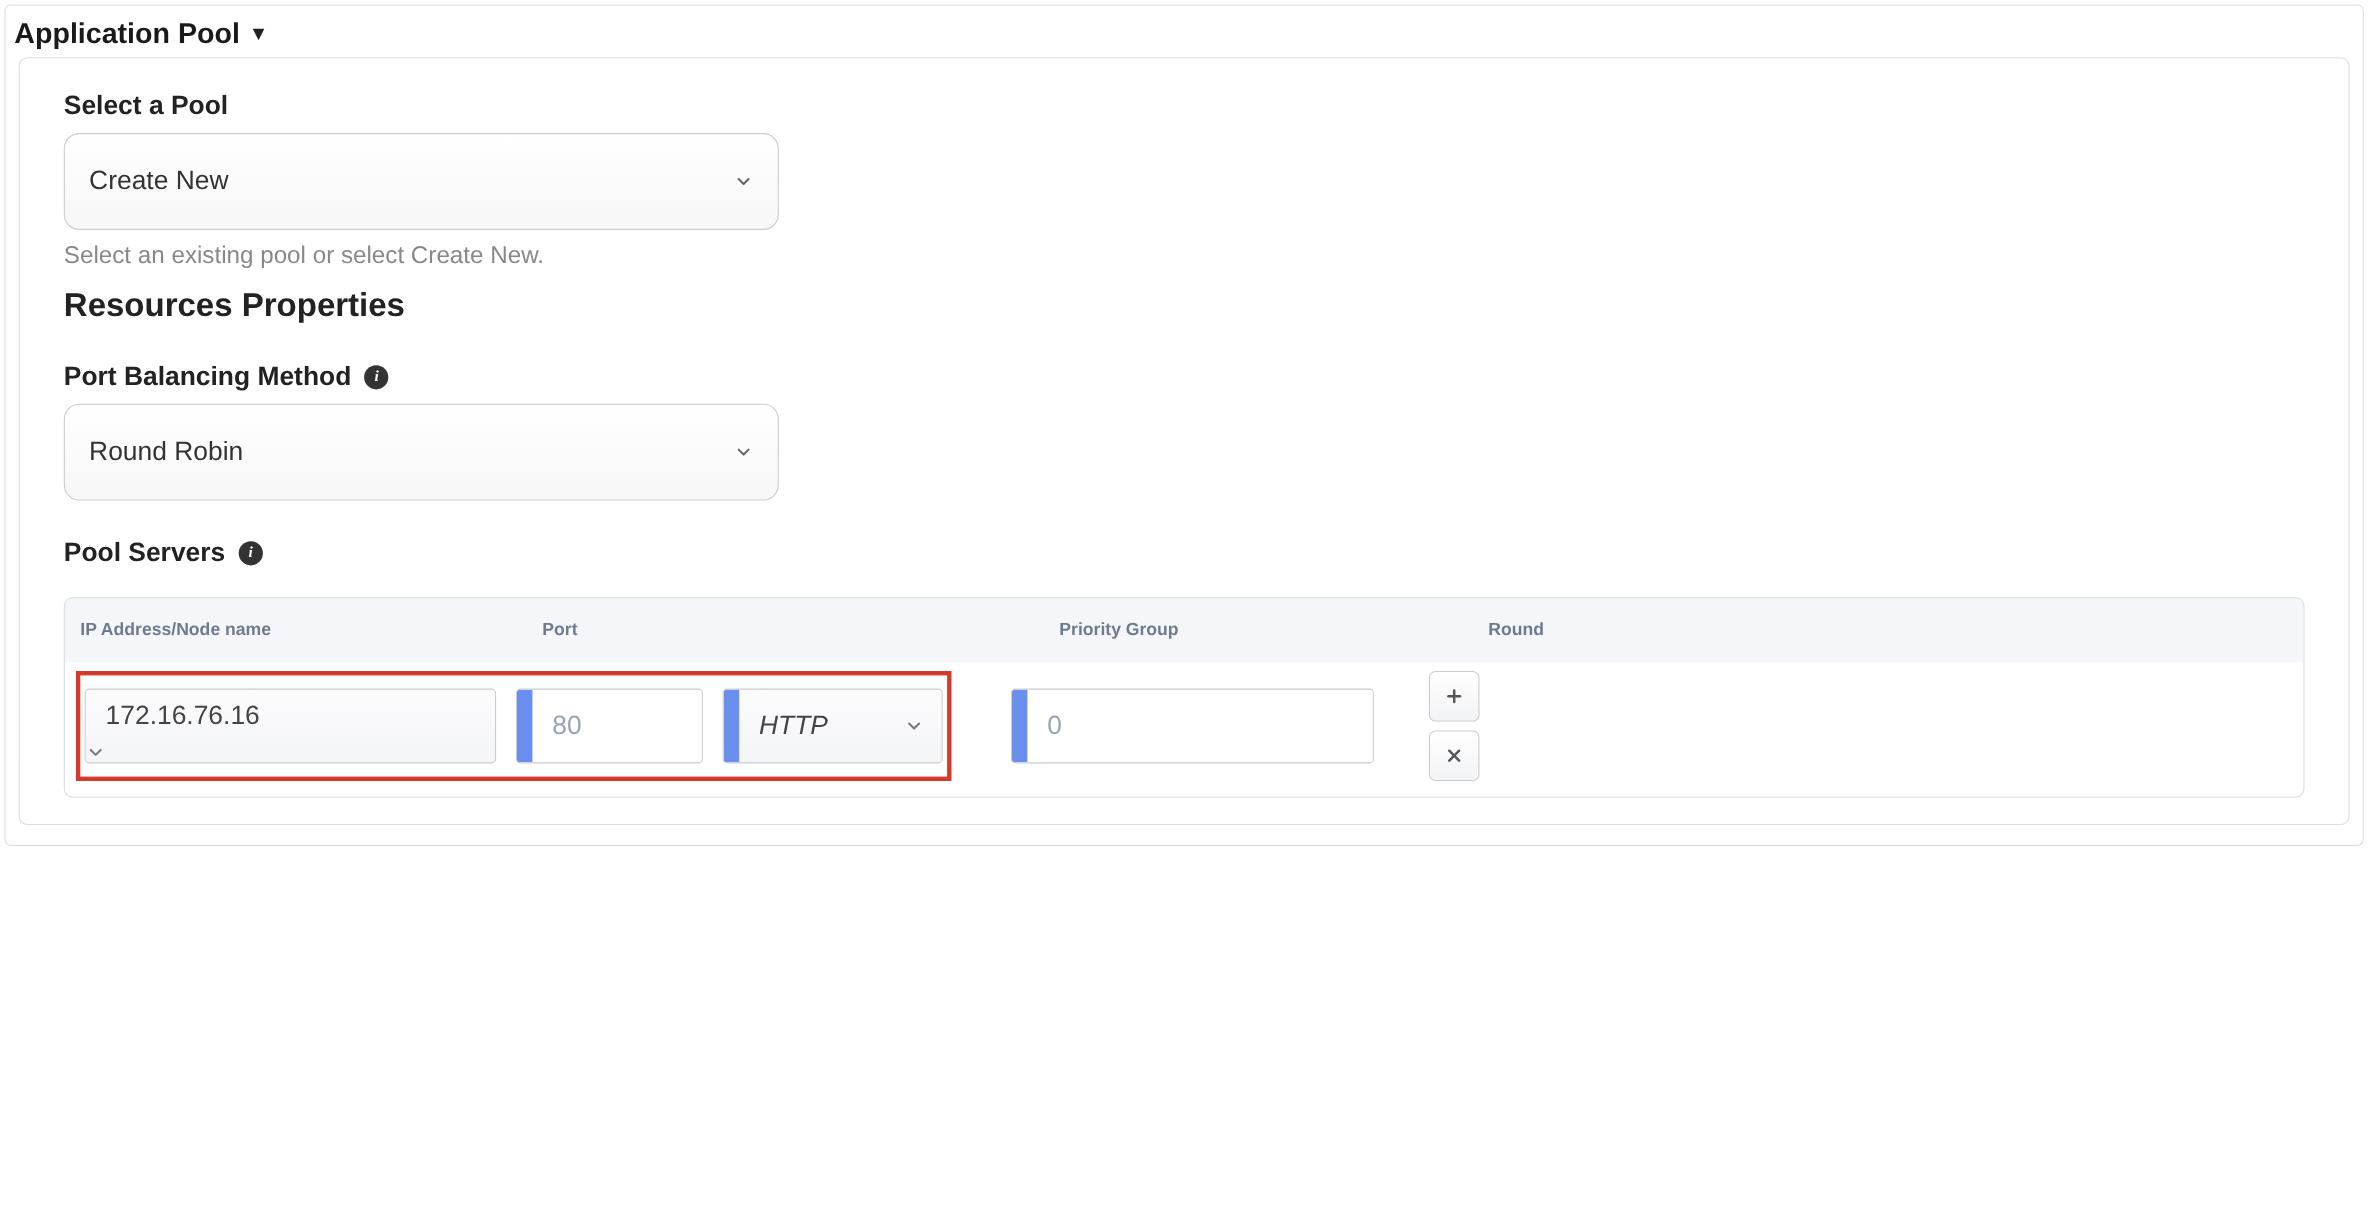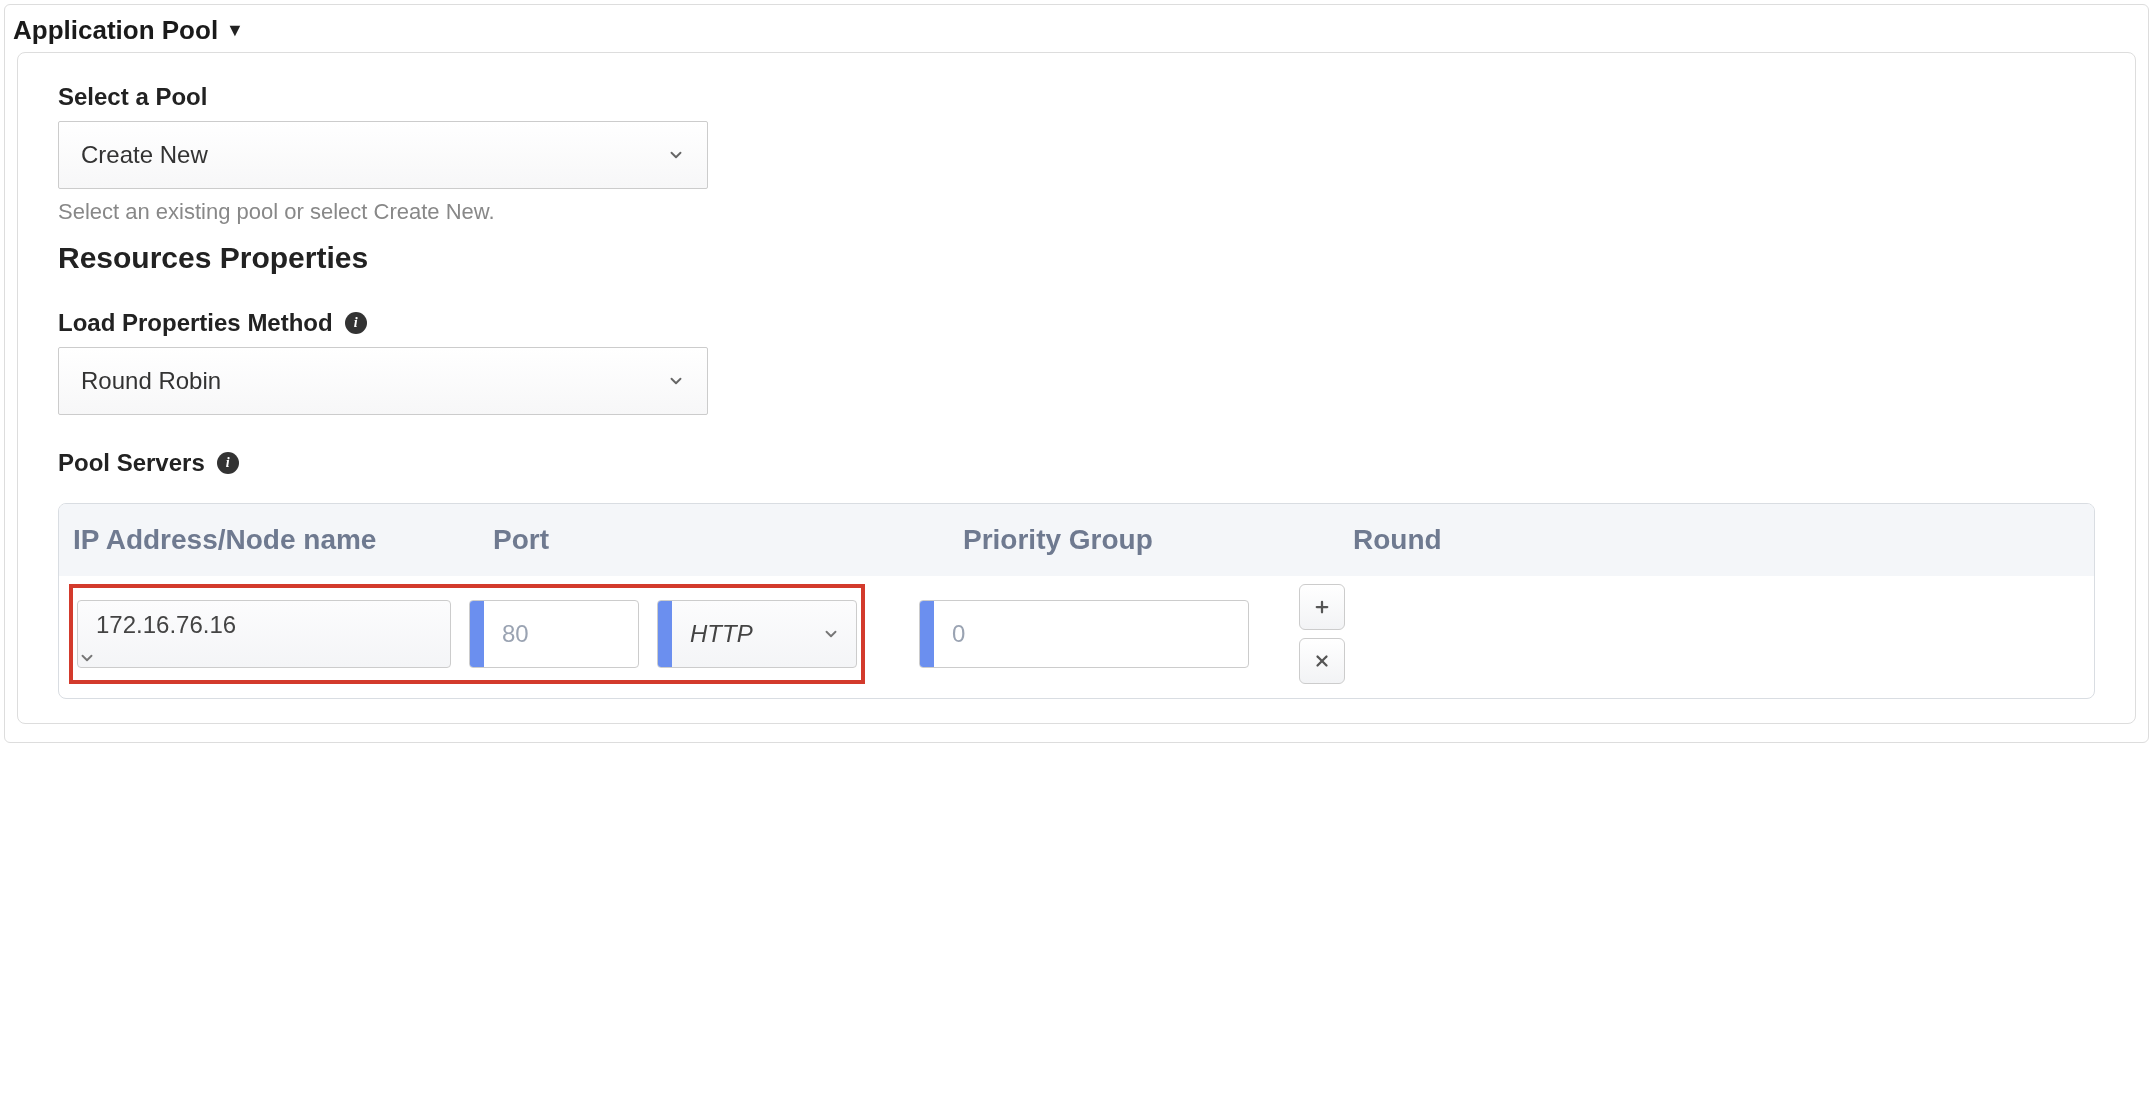--- a/index.html
+++ b/index.html
@@ -59,23 +59,23 @@
     color: #fff;
     font-family: Georgia, serif;
     font-style: italic;
     font-weight: 700;
     font-size: 14px;
     cursor: help;
   }
 
   .select-control {
     width: 650px;
-    height: 68px;
+    height: 88px;
     border: 1px solid #ccc;
-    border-radius: 2px;
+    border-radius: 14px;
     background: linear-gradient(#fff, #f7f7f8);
     display: flex;
     align-items: center;
     justify-content: space-between;
     padding: 0 22px;
     font-size: 24px;
     color: #333;
     cursor: pointer;
   }
   .select-control .chev {
@@ -102,21 +102,21 @@
     margin-top: 26px;
     border: 1px solid #d9dde2;
     border-radius: 8px;
     overflow: hidden;
   }
   .table-head {
     display: flex;
     align-items: center;
     background: #f4f6f9;
     color: #6f7a90;
-    font-size: 28px;
+    font-size: 16px;
     font-weight: 700;
     padding: 20px 14px;
   }
   .col-ip     { flex: 0 0 420px; }
   .col-port   { flex: 0 0 470px; }
   .col-prio   { flex: 0 0 390px; }
   .col-action { flex: 0 0 100px; text-align: left; }
 
   .table-row {
     display: flex;
@@ -227,21 +227,21 @@
               </svg>
           </span>
         </div>
         <div class="helper-text">Select an existing pool or select Create New.</div>
       </div>
 
       <div class="section-heading">Resources Properties</div>
 
       <div class="field-group">
         <div class="field-label">
-          <span>Load Properties Method</span>
+          <span>Port Balancing Method</span>
           <span class="info-icon">i</span>
         </div>
         <div class="select-control">
           <span>Round Robin</span>
           <span class="chev">
             <svg width="18" height="18" viewBox="0 0 24 24" fill="none" stroke="currentColor" stroke-width="2.5" stroke-linecap="round" stroke-linejoin="round">
                 <polyline points="6 9 12 15 18 9"></polyline>
               </svg>
           </span>
         </div>

